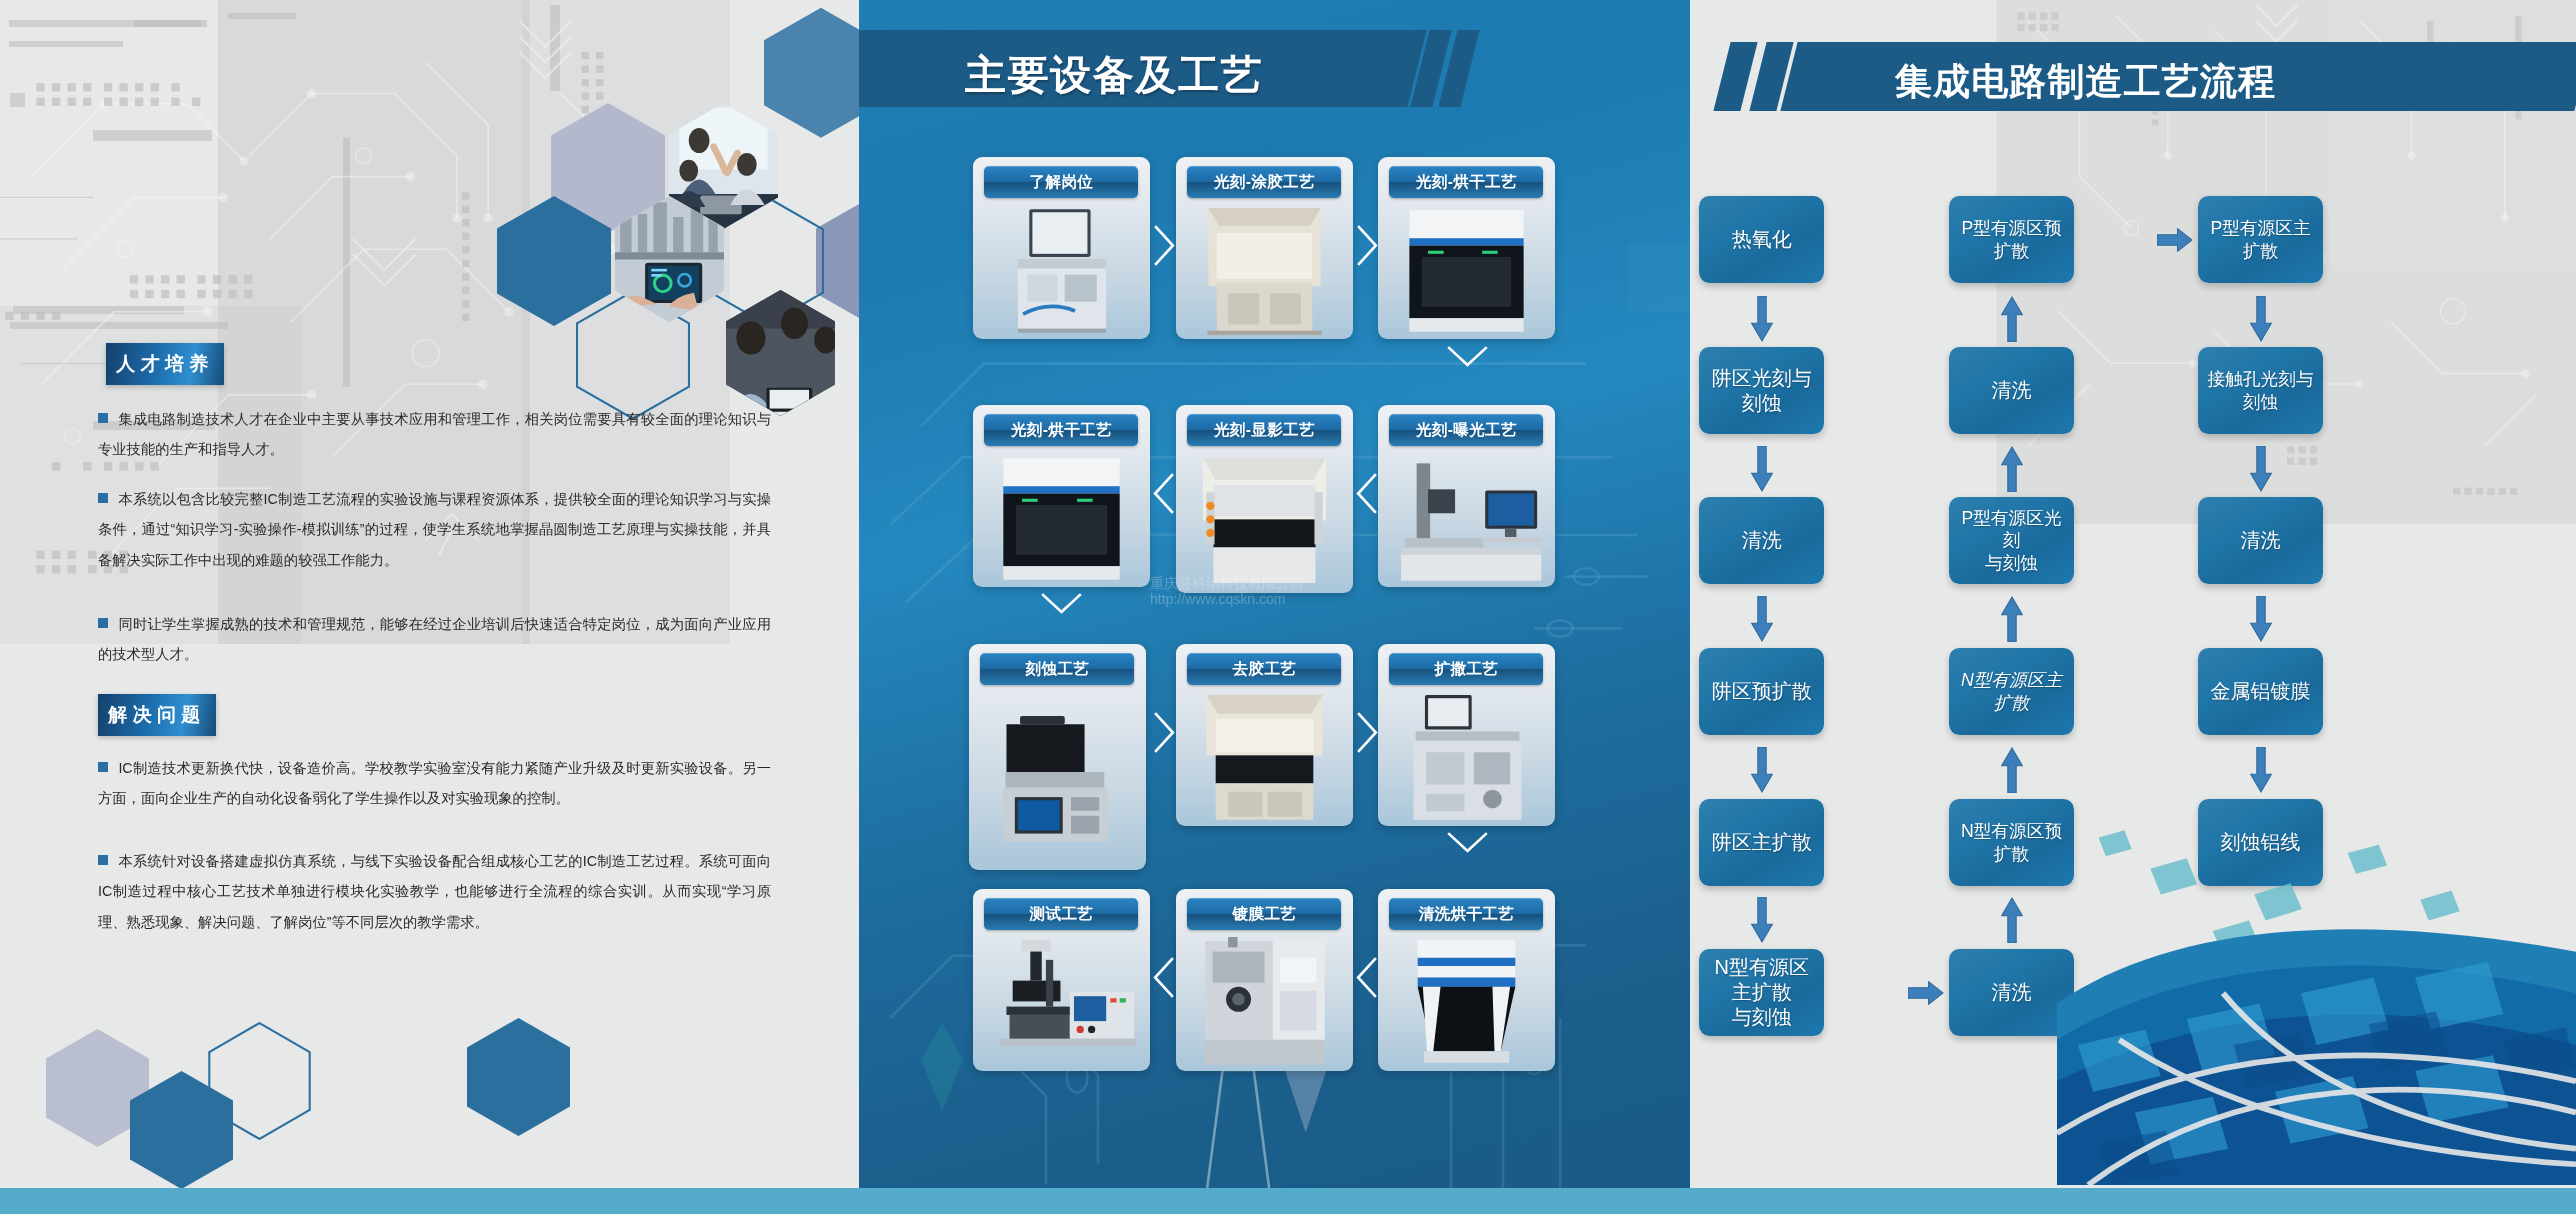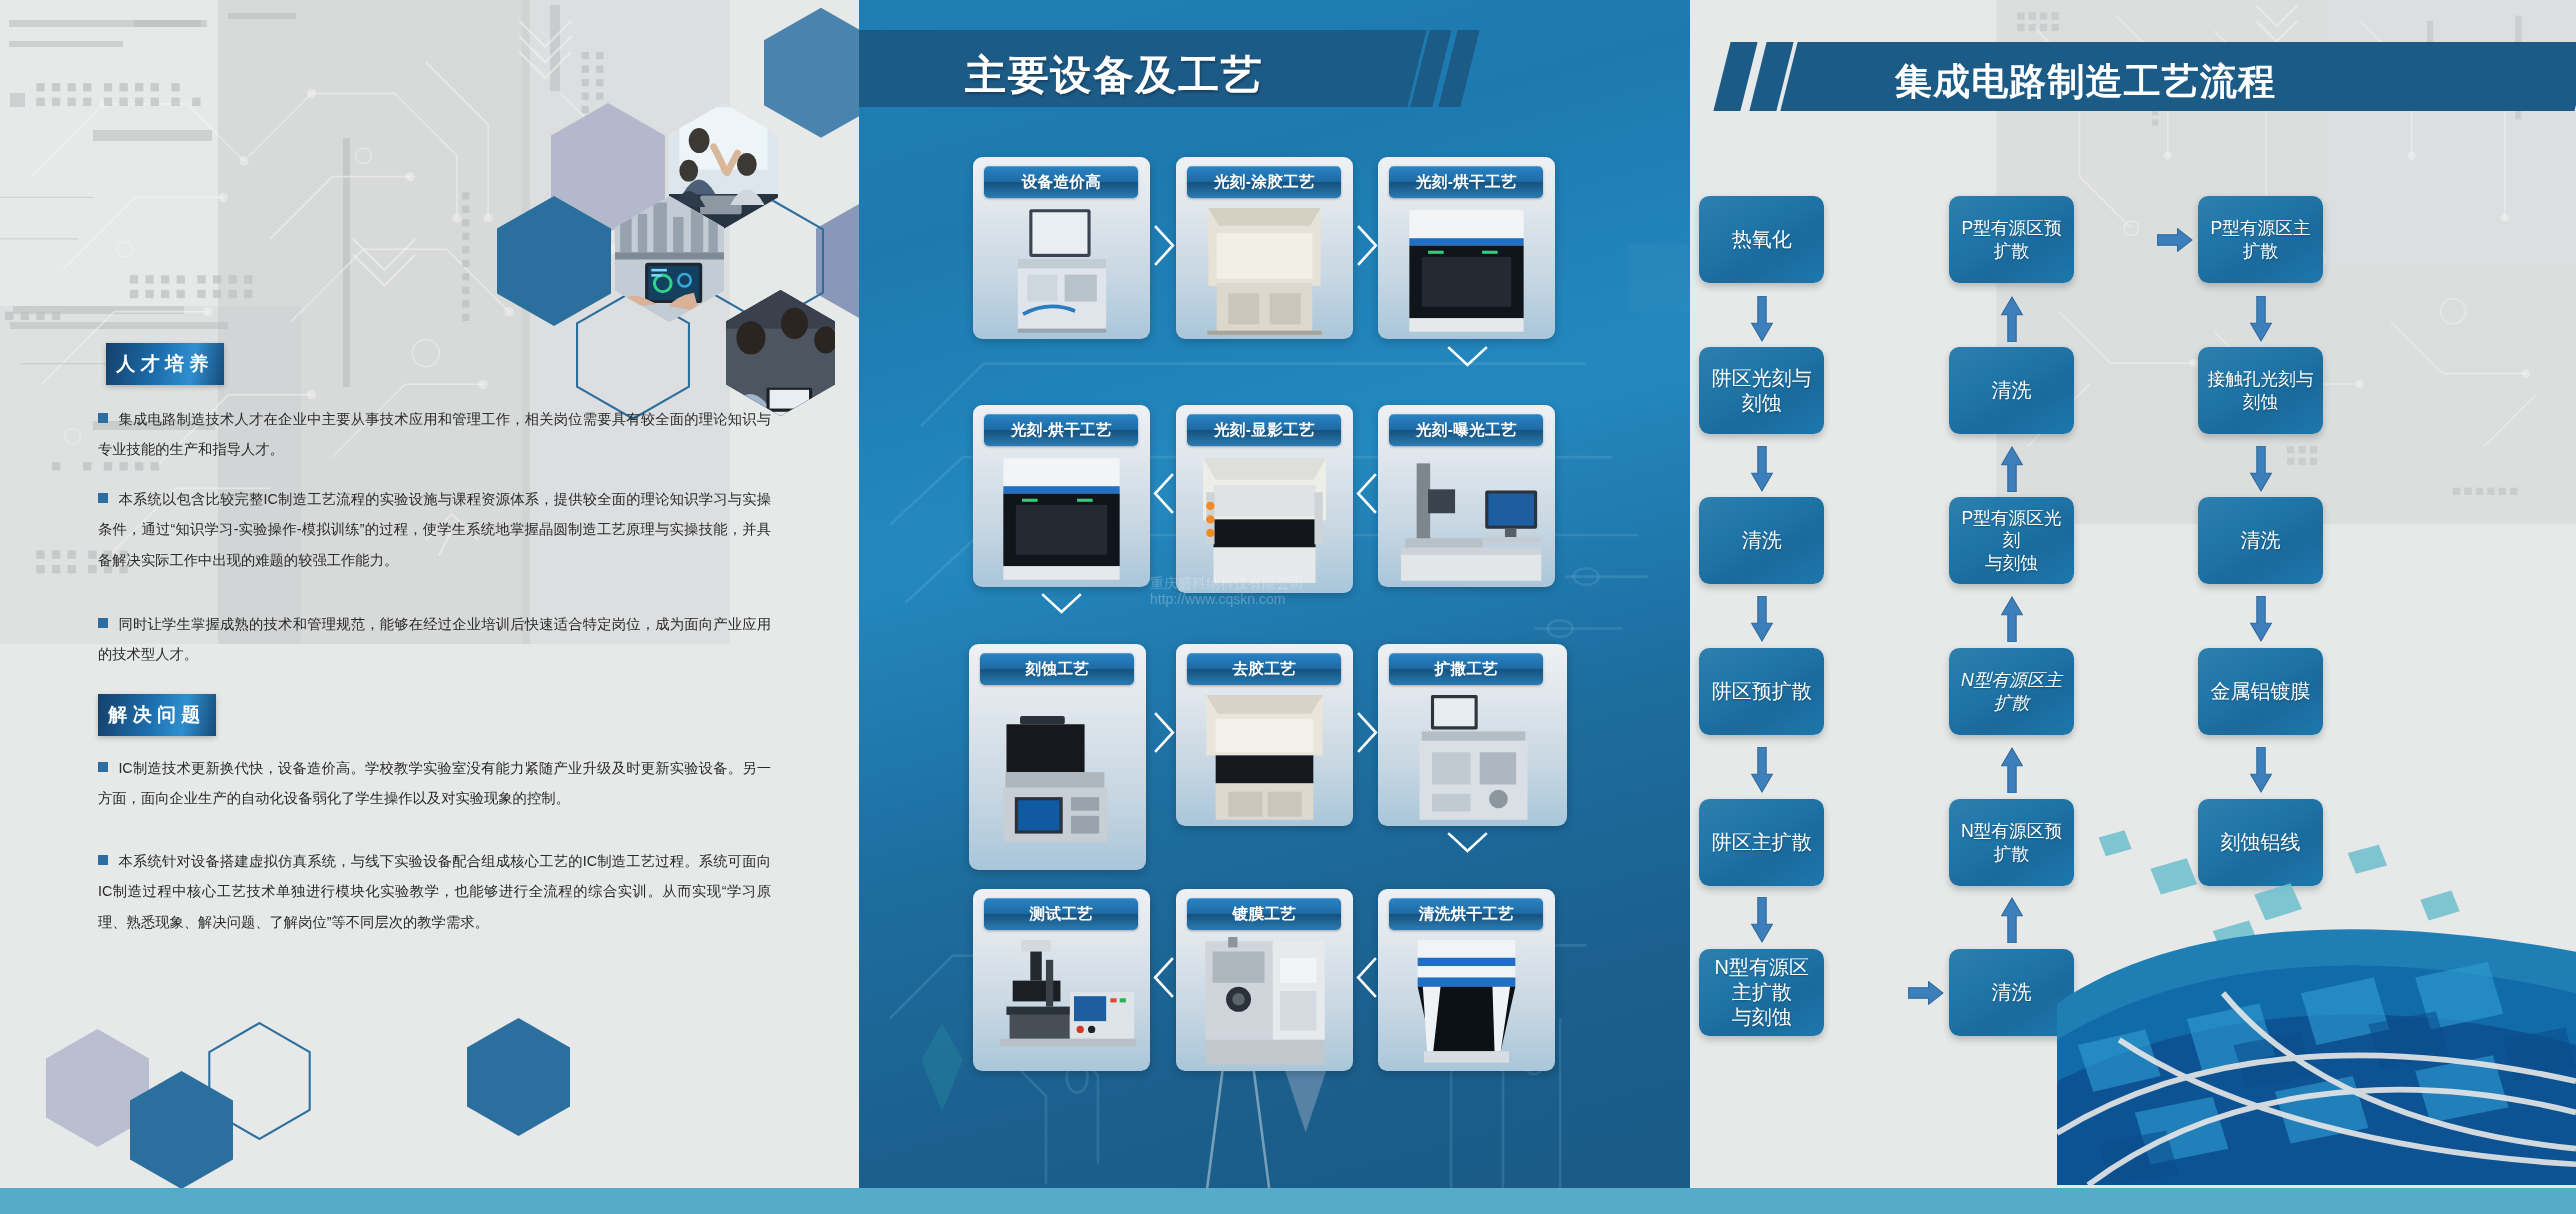--- a/index.html
+++ b/index.html
@@ -363,21 +363,21 @@
         <polygon points="1480,470 1600,470 1600,600 1480,600" fill="#ffffff" fill-opacity=".05"></polygon>
       </svg>
     </div>
 
     <div class="mid-header"></div>
     <div class="mid-slash" style="left:561px;"></div>
     <div class="mid-slash" style="left:589px;"></div>
     <div class="mid-header-label">主要设备及工艺</div>
 
     <div class="eq-card" style="left:114px;top:157px;height:182px;">
-      <div class="eq-label">设备造价高</div>
+      <div class="eq-label">了解岗位</div>
       <div class="eq-photo">
         <svg viewBox="0 0 340 258" style="width:100%;height:100%;">
           <rect x="108" y="8" width="118" height="92" rx="4" fill="#3a4350"></rect>
           <rect x="114" y="14" width="106" height="80" fill="#e9eef2"></rect>
           <rect x="86" y="104" width="170" height="140" rx="5" fill="#dfe5ea"></rect>
           <rect x="86" y="104" width="170" height="18" fill="#c4ccd3"></rect>
           <rect x="104" y="134" width="58" height="52" fill="#cfd7de"></rect>
           <rect x="176" y="134" width="62" height="52" fill="#b8c2cb"></rect>
           <path d="M96 210 q50 -26 100 -6" stroke="#2a7cc0" stroke-width="7" fill="none"></path>
           <rect x="86" y="238" width="170" height="8" fill="#9aa5ae"></rect>
@@ -520,21 +520,21 @@
           <rect x="58" y="6" width="224" height="116" fill="#e9e5da"></rect>
           <path d="M58 6 L282 6 L260 42 L80 42 Z" fill="#d8d3c6"></path>
           <rect x="76" y="52" width="188" height="64" fill="#f3f1ea"></rect>
           <rect x="76" y="122" width="188" height="54" fill="#15181c"></rect>
           <rect x="76" y="176" width="188" height="70" fill="#ddd9cf"></rect>
           <rect x="100" y="192" width="66" height="48" fill="#cbc6ba"></rect>
           <rect x="176" y="192" width="66" height="48" fill="#cbc6ba"></rect>
         </svg>
       </div>
     </div>
-    <div class="eq-card" style="left:519px;top:644px;height:182px;padding-left:12px;">
+    <div class="eq-card" style="left:519px;top:644px;height:182px;">
       <div class="eq-label">扩撒工艺</div>
       <div class="eq-photo">
         <svg viewBox="0 0 340 258" style="width:100%;height:100%;">
           <rect x="90" y="6" width="90" height="66" rx="3" fill="#2d343c"></rect>
           <rect x="96" y="12" width="78" height="54" fill="#e8edf1"></rect>
           <rect x="72" y="76" width="200" height="18" fill="#b6bec5"></rect>
           <rect x="68" y="94" width="208" height="152" fill="#d9dfe4"></rect>
           <rect x="92" y="116" width="74" height="62" fill="#c2cad1"></rect>
           <rect x="184" y="116" width="70" height="62" fill="#aeb7bf"></rect>
           <circle cx="220" cy="206" r="18" fill="#8d969e"></circle>

